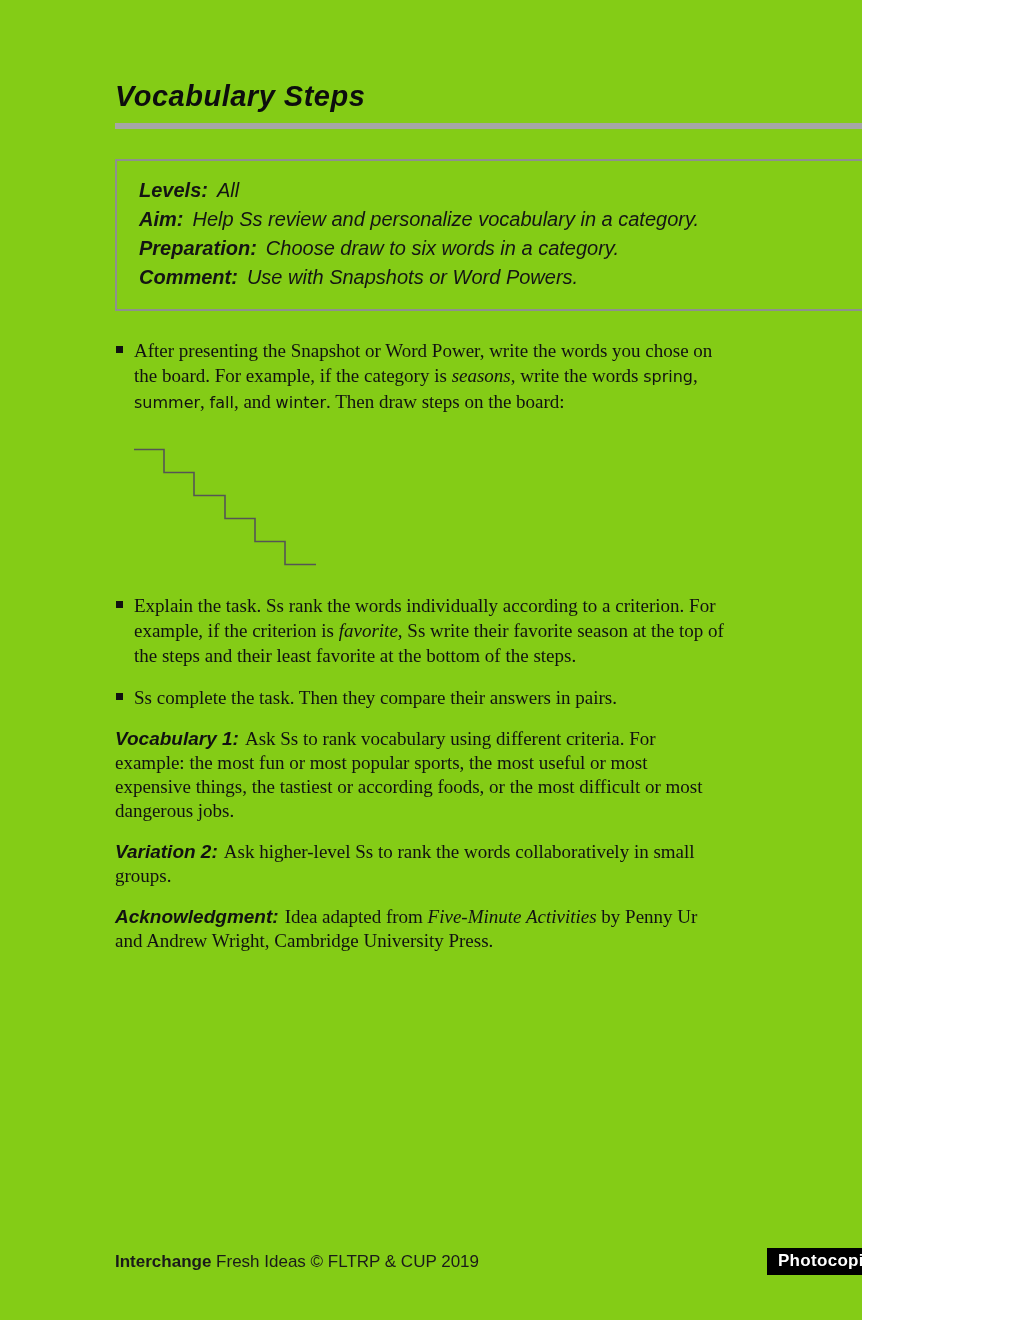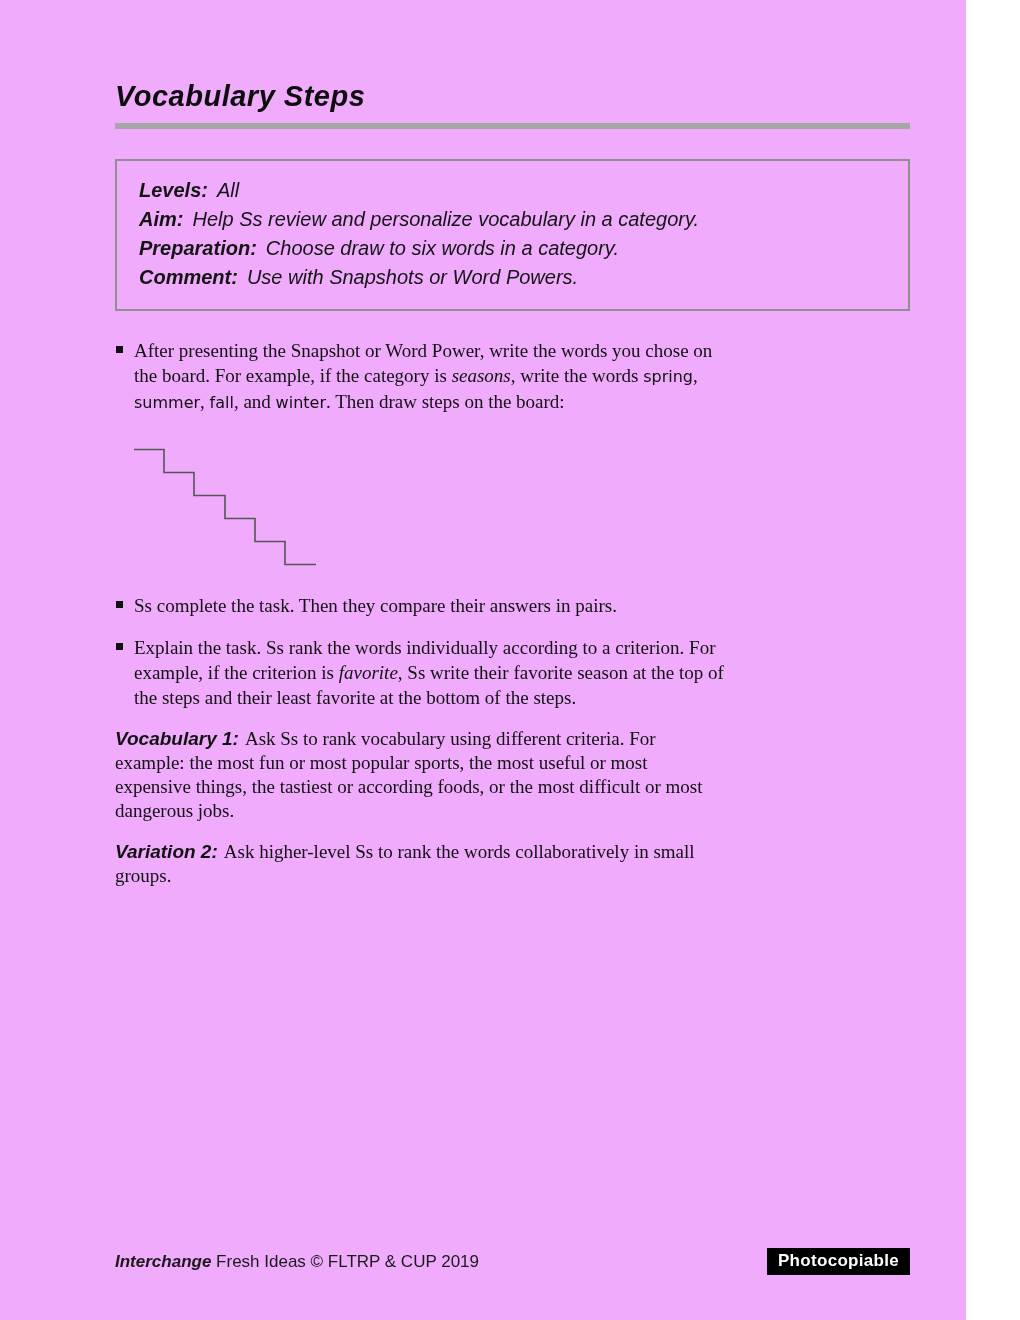--- a/index.html
+++ b/index.html
@@ -1,24 +1,23 @@
 <!DOCTYPE html>
 <html><head>
 <meta charset="utf-8">
 <style>
   html, body { margin: 0; padding: 0; background: #ffffff; }
   .page {
     position: relative;
-    width: 932px;
+    width: 862px;
     height: 1320px;
-    background: #f0abfc;
+    background: #84cc16;
     overflow: hidden;
     font-family: "Liberation Serif", serif;
     color: #111111;
-    padding-left: 34px;
   }
   .content {
     position: absolute;
     left: 115px;
     top: 80px;
     width: 795px;
   }
   
   .title {
     margin: 0 0 10px 0;
@@ -103,21 +102,20 @@
     justify-content: space-between;
     align-items: center;
   }
   .footer-left {
     font-family: "Liberation Sans", sans-serif;
     font-size: 17px;
     color: #1a1a1a;
   }
   .footer-brand {
     font-weight: bold;
-    font-style: italic;
   }
   .footer-badge {
     background: #000000;
     color: #ffffff;
     font-family: Liberation Sans, sans-serif;
     font-weight: bold;
     font-size: 17px;
     padding: 3px 11px 4px 11px;
     letter-spacing: 0.3px;
   }
@@ -147,30 +145,31 @@
     </div>
 
     <div class="bullet-group">
 
       <p class="bullet"><span>After presenting the Snapshot or Word Power, write the words you chose on the board. For example, if the category is </span><span class="italic">seasons</span><span>, write the words </span><span class="hand">spring</span><span>, </span><span class="hand">summer</span><span>, </span><span class="hand">fall</span><span>, and </span><span class="hand">winter</span><span>. Then draw steps on the board:</span></p>
 
       <svg class="steps-figure" viewBox="0 0 184 119" xmlns="http://www.w3.org/2000/svg">
         <path d="M 1 1.5 h 30 v 23 h 30 v 23 h 31 v 23 h 30 v 23 h 30 v 23 h 31" fill="none" stroke="#555555" stroke-width="1.6"></path>
       </svg>
 
+      <p class="bullet"><span>Explain the task. Ss rank the words individually according to a criterion. For example, if the criterion is </span><span class="italic">favorite</span><span>, Ss write their favorite season at the top of the steps and their least favorite at the bottom of the steps.</span></p>
+
       <p class="bullet"><span>Ss complete the task. Then they compare their answers in pairs.</span></p>
-
-      <p class="bullet"><span>Explain the task. Ss rank the words individually according to a criterion. For example, if the criterion is </span><span class="italic">favorite</span><span>, Ss write their favorite season at the top of the steps and their least favorite at the bottom of the steps.</span></p>
 
     </div>
 
     <p class="para"><span class="para-label">Vocabulary 1:</span><span>Ask Ss to rank vocabulary using different criteria. For example: the most fun or most popular sports, the most useful or most expensive things, the tastiest or according foods, or the most difficult or most dangerous jobs.</span></p>
 
     <p class="para"><span class="para-label">Variation 2:</span><span>Ask higher-level Ss to rank the words collaboratively in small groups.</span></p>
 
+    <p class="para"><span class="para-label">Acknowledgment:</span><span>Idea adapted from </span><span class="italic">Five-Minute Activities</span><span> by Penny Ur and Andrew Wright, Cambridge University Press.</span></p>
 
   </div>
 
   <div class="footer">
     <div class="footer-left"><span class="footer-brand">Interchange</span><span> Fresh Ideas © FLTRP &amp; CUP 2019</span></div>
     <div class="footer-badge">Photocopiable</div>
   </div>
 </div>
 
 </body></html>

